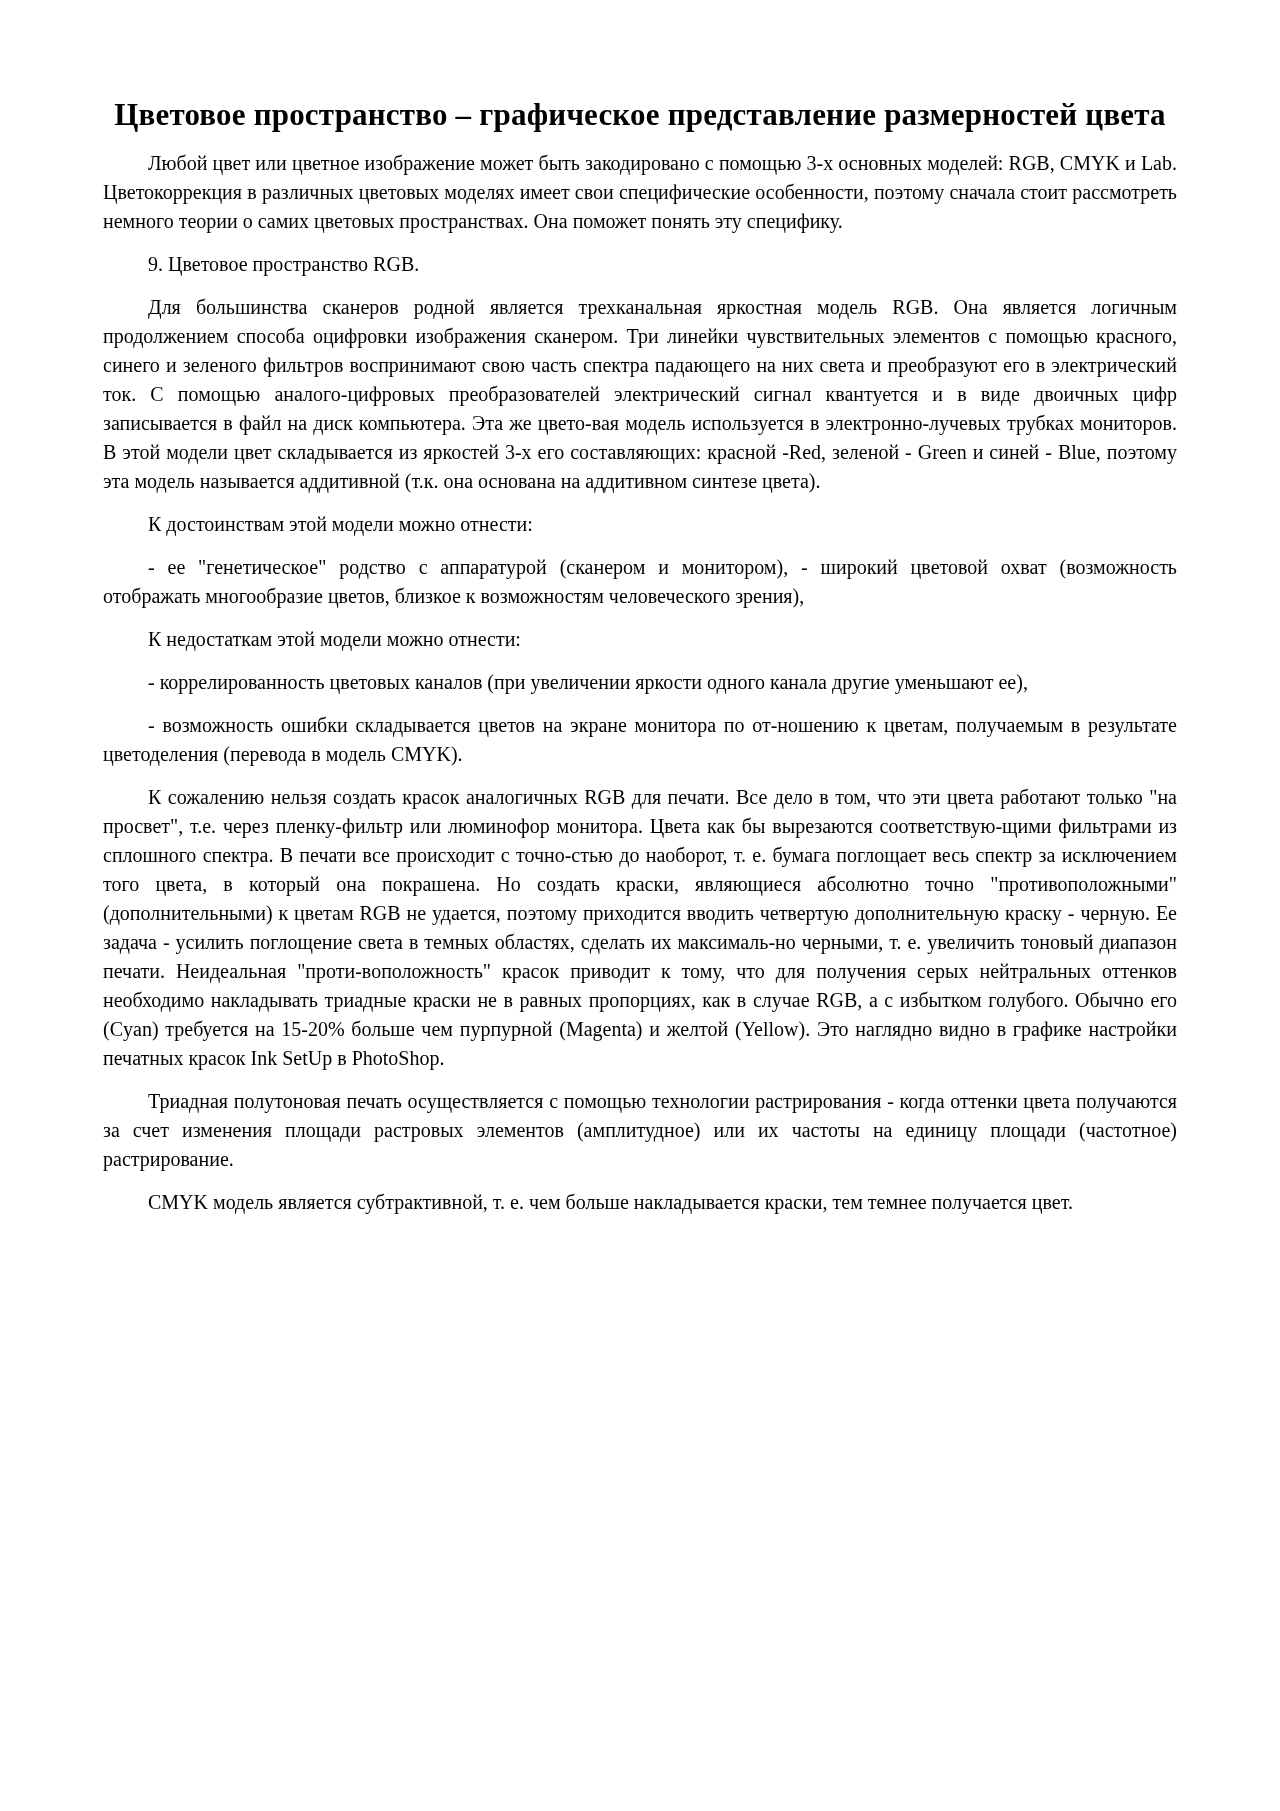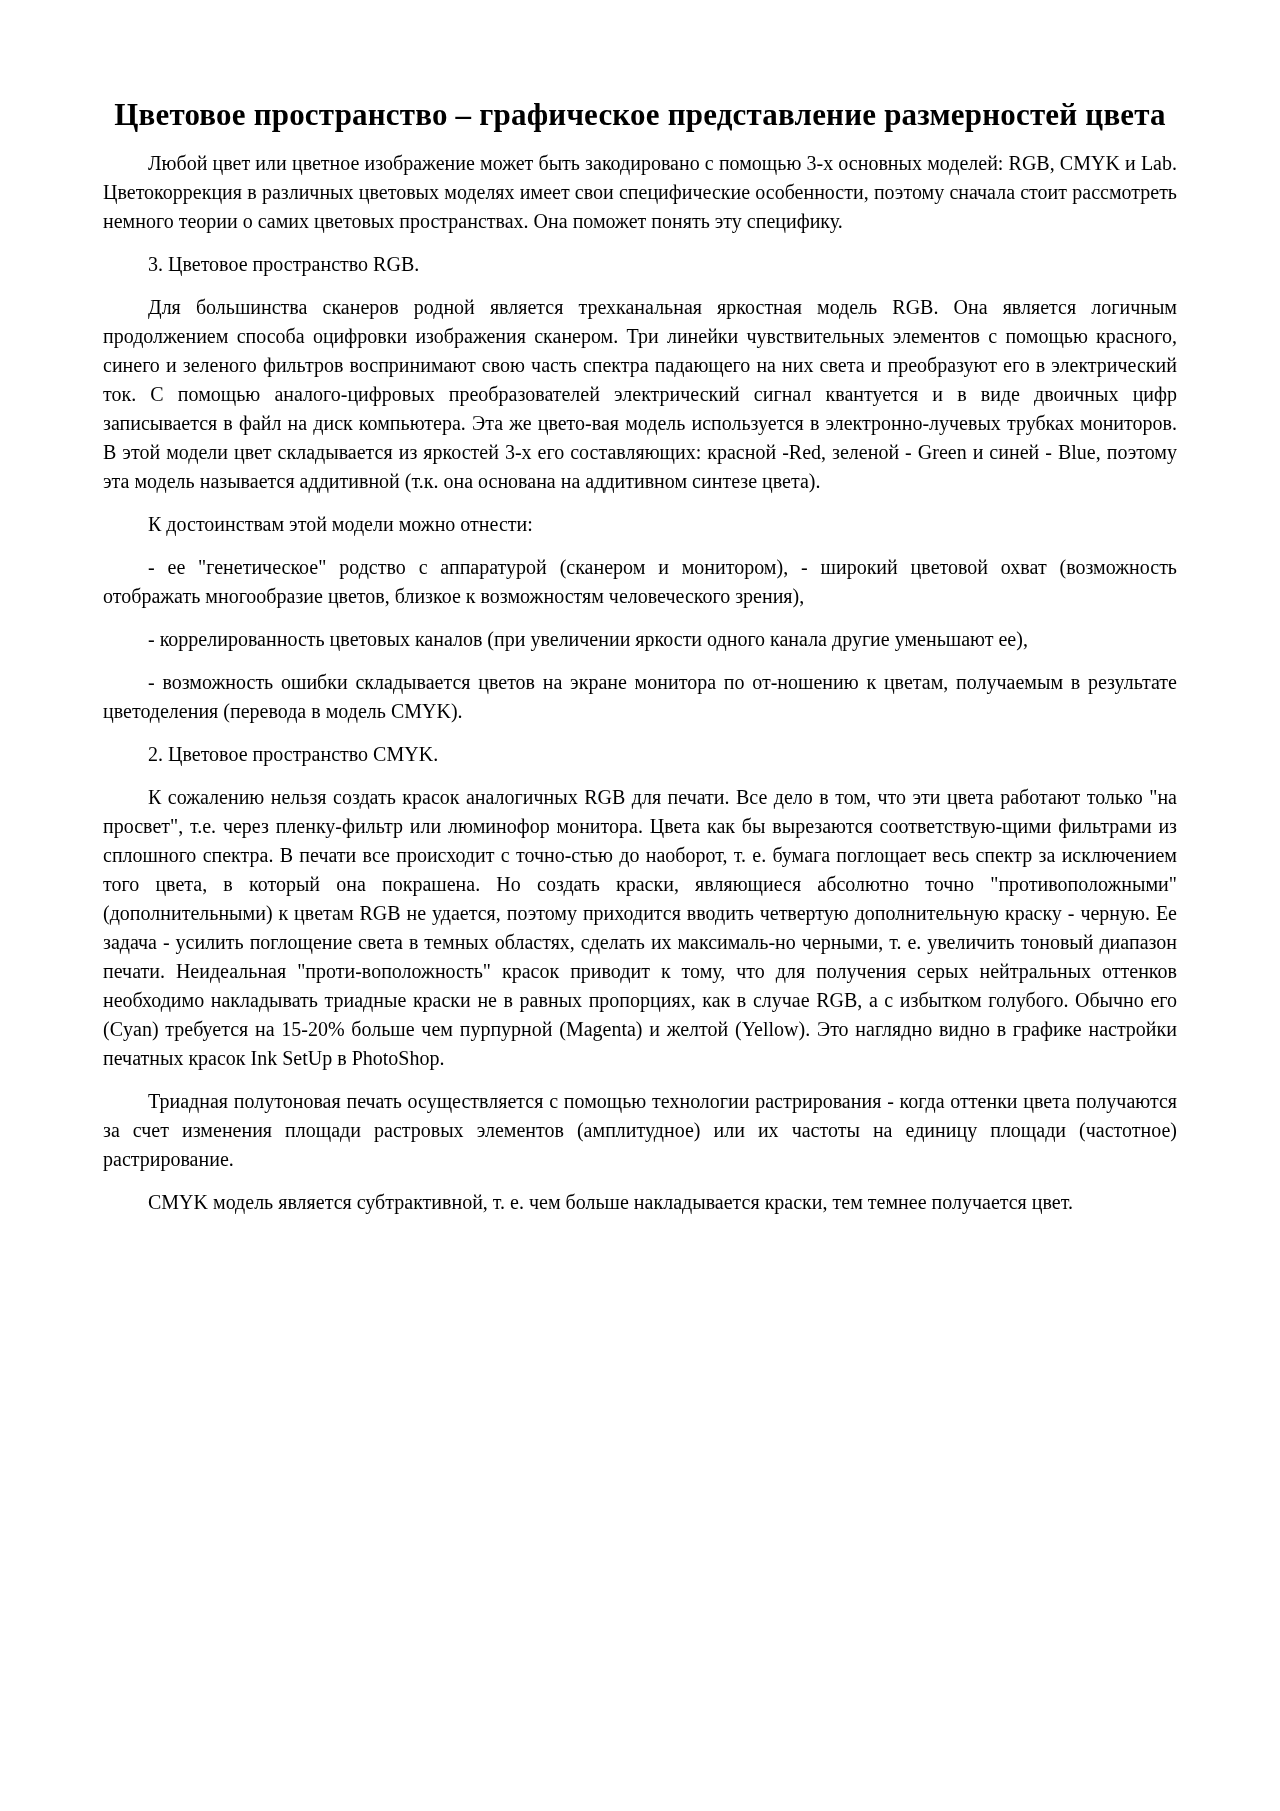--- a/index.html
+++ b/index.html
@@ -33,23 +33,23 @@
     margin: 0 0 14px 0;
   }
 </style>
 </head>
 <body>
 
 <div class="page">
   <h1 class="doc-title">Цветовое пространство – графическое представление размерностей цвета</h1>
 
   <p class="para">Любой цвет или цветное изображение может быть закодировано с помощью 3-х основных моделей: RGB, CMYK и Lab. Цветокоррекция в различных цветовых моделях имеет свои специфические особенности, поэтому сначала стоит рассмотреть немного теории о самих цветовых пространствах. Она поможет понять эту специфику.</p>
-  <p class="para">3. Цветовое пространство RGB.</p>
+  <p class="para">9. Цветовое пространство RGB.</p>
   <p class="para">Для большинства сканеров родной является трехканальная яркостная модель RGB. Она является логичным продолжением способа оцифровки изображения сканером. Три линейки чувствительных элементов с помощью красного, синего и зеленого фильтров воспринимают свою часть спектра падающего на них света и преобразуют его в электрический ток. С помощью аналого-цифровых преобразователей электрический сигнал квантуется и в виде двоичных цифр записывается в файл на диск компьютера. Эта же цвето-вая модель используется в электронно-лучевых трубках мониторов. В этой модели цвет складывается из яркостей 3-х его составляющих: красной -Red, зеленой - Green и синей - Blue, поэтому эта модель называется аддитивной (т.к. она основана на аддитивном синтезе цвета).</p>
   <p class="para">К достоинствам этой модели можно отнести:</p>
   <p class="para">- ее "генетическое" родство с аппаратурой (сканером и монитором), - широкий цветовой охват (возможность отображать многообразие цветов, близкое к возможностям человеческого зрения),</p>
+  <p class="para">К недостаткам этой модели можно отнести:</p>
   <p class="para">- коррелированность цветовых каналов (при увеличении яркости одного канала другие уменьшают ее),</p>
   <p class="para">- возможность ошибки складывается цветов на экране монитора по от-ношению к цветам, получаемым в результате цветоделения (перевода в модель CMYK).</p>
-  <p class="para">2. Цветовое пространство CMYK.</p>
   <p class="para">К сожалению нельзя создать красок аналогичных RGB для печати. Все дело в том, что эти цвета работают только "на просвет", т.е. через пленку-фильтр или люминофор монитора. Цвета как бы вырезаются соответствую-щими фильтрами из сплошного спектра. В печати все происходит с точно-стью до наоборот, т. е. бумага поглощает весь спектр за исключением того цвета, в который она покрашена. Но создать краски, являющиеся абсолютно точно "противоположными" (дополнительными) к цветам RGB не удается, поэтому приходится вводить четвертую дополнительную краску - черную. Ее задача - усилить поглощение света в темных областях, сделать их максималь-но черными, т. е. увеличить тоновый диапазон печати. Неидеальная "проти-воположность" красок приводит к тому, что для получения серых нейтральных оттенков необходимо накладывать триадные краски не в равных пропорциях, как в случае RGB, а с избытком голубого. Обычно его (Cyan) требуется на 15-20% больше чем пурпурной (Magenta) и желтой (Yellow). Это наглядно видно в графике настройки печатных красок Ink SetUp в PhotoShop.</p>
   <p class="para">Триадная полутоновая печать осуществляется с помощью технологии растрирования - когда оттенки цвета получаются за счет изменения площади растровых элементов (амплитудное) или их частоты на единицу площади (частотное) растрирование.</p>
   <p class="para">CMYK модель является субтрактивной, т. е. чем больше накладывается краски, тем темнее получается цвет.</p>
 </div>
 
 </body></html>

